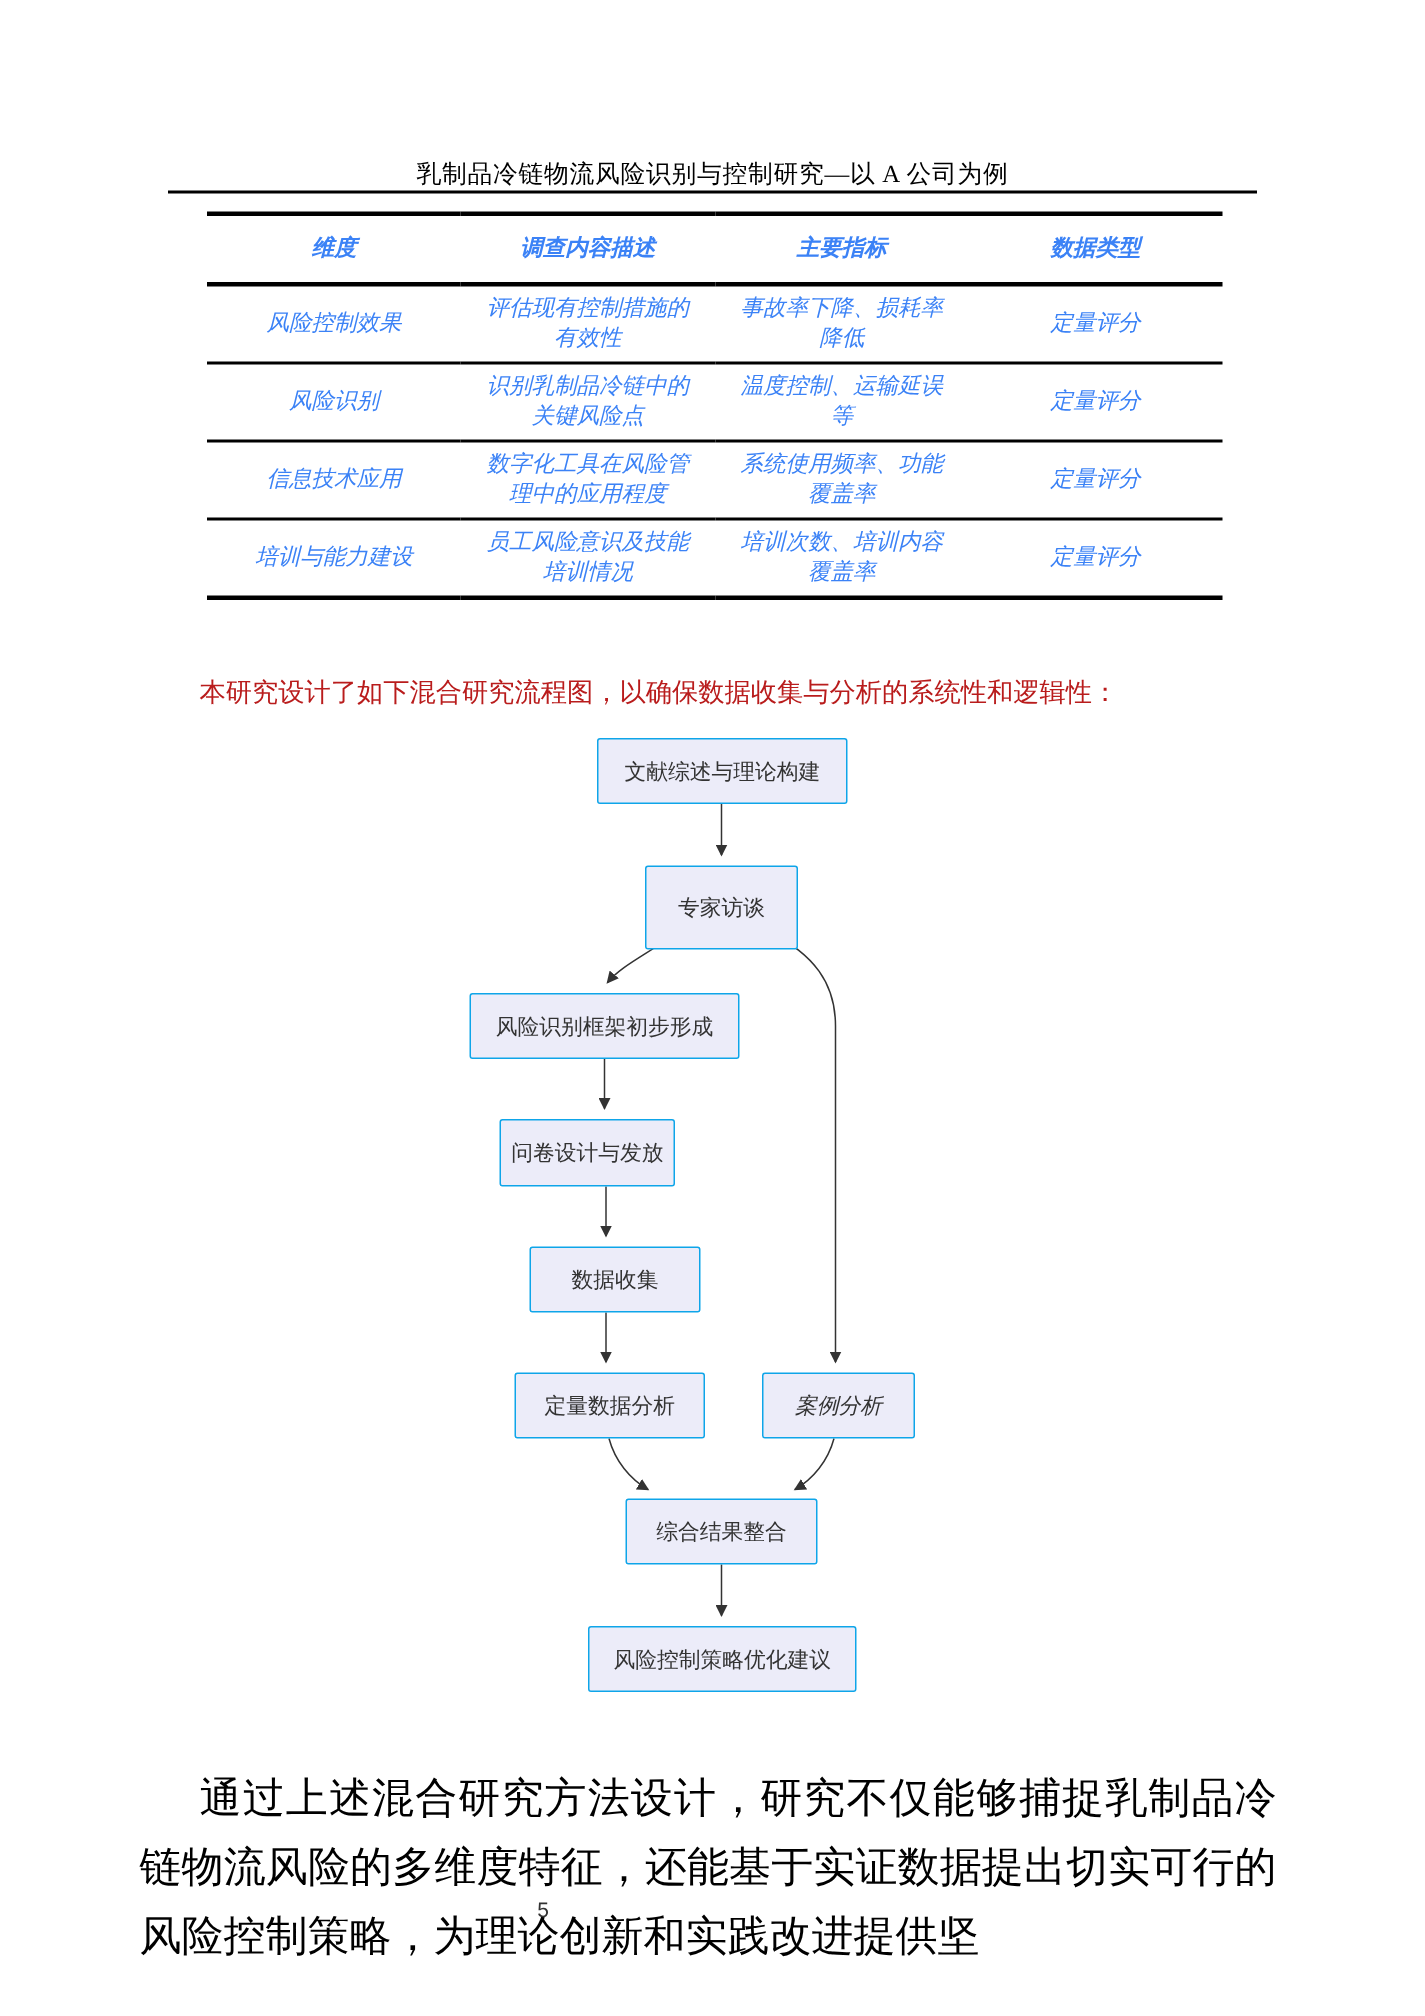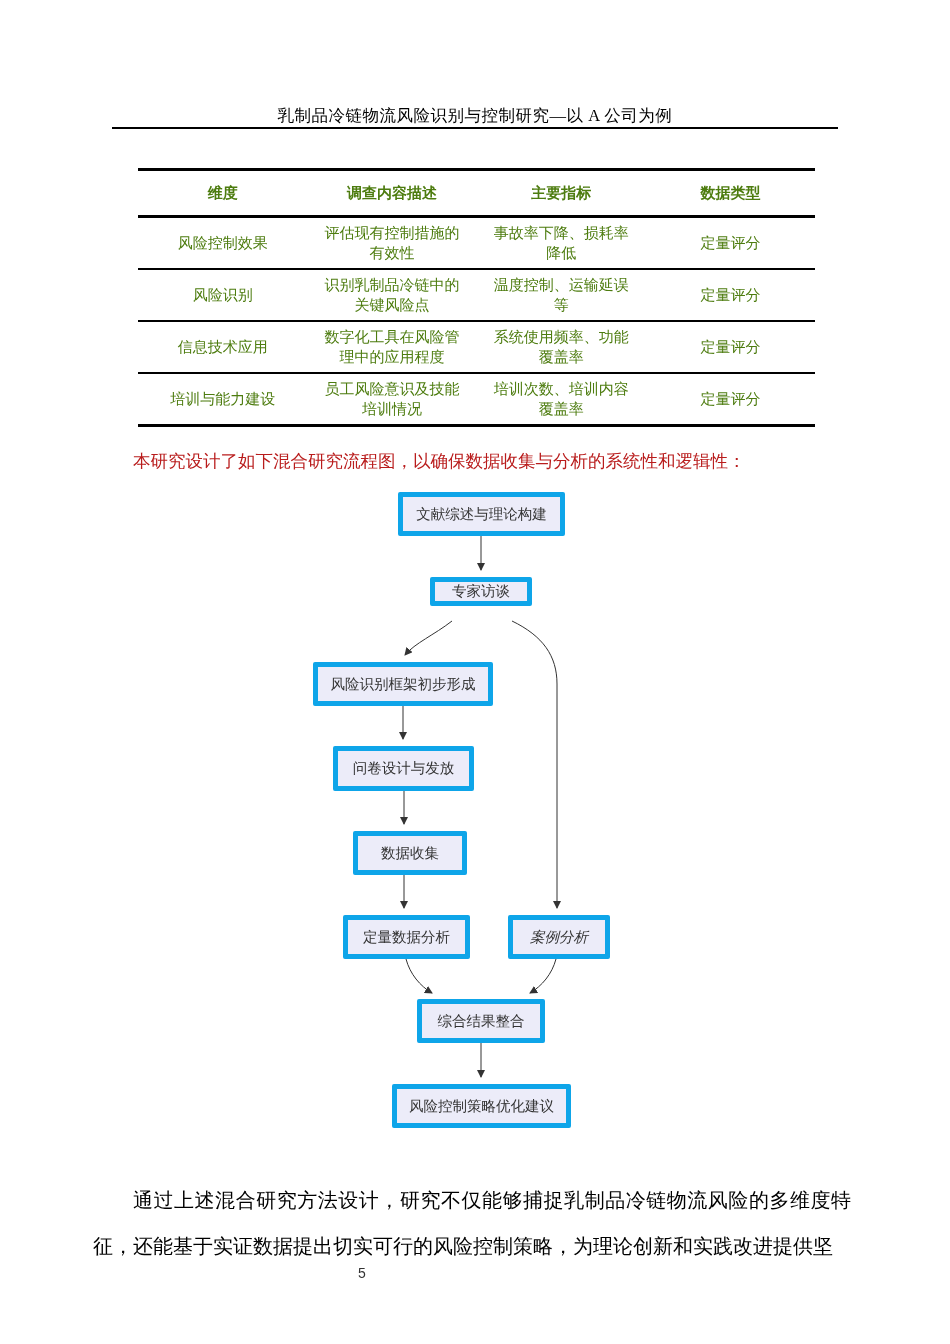--- a/index.html
+++ b/index.html
@@ -11,56 +11,56 @@
   #header-title{
     position:absolute;left:0;top:66px;width:950px;text-align:center;
     font-size:16.5px;line-height:22px;letter-spacing:0.5px;color:#000;
   }
   #header-rule{
     position:absolute;left:112px;top:88px;width:726px;height:0;
     border-top:2px solid #000;
   }
   
   #survey-table{
-    position:absolute;left:138px;top:129px;width:677px;
+    position:absolute;left:138px;top:102px;width:677px;
     border-collapse:collapse;table-layout:fixed;
-    font-size:15px;color:#4d7c0f;
+    font-size:15px;color:#3b82f6;font-style:italic;
   }
   #survey-table th,#survey-table td{
     text-align:center;vertical-align:middle;padding:5px 12px;line-height:20px;
   }
   #survey-table thead th{
     font-weight:bold;height:34px;
     border-top:3px solid #000;border-bottom:3px solid #000;
   }
   #survey-table tbody td{border-bottom:2px solid #000;height:38px;}
   #survey-table tbody tr:last-child td{border-bottom:3px solid #000;}
   
   #para-intro{
     position:absolute;left:95px;top:408px;width:762px;
     font-size:17.5px;line-height:28px;text-indent:38px;color:#b91c1c;
   }
   #para-conclusion{
     position:absolute;left:93px;top:1138px;width:758px;
-    font-size:20px;line-height:46px;text-align:justify;text-indent:40px;color:#000;
+    font-size:28px;line-height:46px;text-align:justify;text-indent:40px;color:#000;
   }
   
   #flowchart{position:absolute;left:0;top:440px;width:950px;height:660px;}
   #flowchart svg{position:absolute;left:0;top:0;}
   .fc-node{
     position:absolute;box-sizing:border-box;
-    background:#ececf9;border:5px solid #0ea5e9;border-radius:2px;
+    background:#ececf9;border:1px solid #0ea5e9;border-radius:2px;
     display:flex;align-items:center;justify-content:center;
     font-family:"Liberation Sans","DejaVu Sans",sans-serif;
     font-size:14.5px;color:#333;text-align:right;white-space:nowrap;
   }
   #fc-node-0{left:398px;top:13px;width:167px;height:44px;}
-  #fc-node-1{left:430px;top:98px;width:102px;height:29px;}
+  #fc-node-1{left:430px;top:98px;width:102px;height:56px;}
   #fc-node-2{left:313px;top:183px;width:180px;height:44px;}
-  #fc-node-3{left:333px;top:267px;width:141px;height:45px;}
+  #fc-node-3{left:333px;top:267px;width:117px;height:45px;}
   #fc-node-4{left:353px;top:352px;width:114px;height:44px;}
   #fc-node-5{left:343px;top:436px;width:127px;height:44px;}
   #fc-node-6{left:508px;top:436px;width:102px;height:44px;font-style:italic;}
   #fc-node-7{left:417px;top:520px;width:128px;height:44px;}
   #fc-node-8{left:392px;top:605px;width:179px;height:44px;}
   
   #page-number{
     position:absolute;left:348px;top:1226px;width:28px;text-align:center;
     font-family:"Liberation Sans","DejaVu Sans",sans-serif;
     font-size:14px;color:#333;

